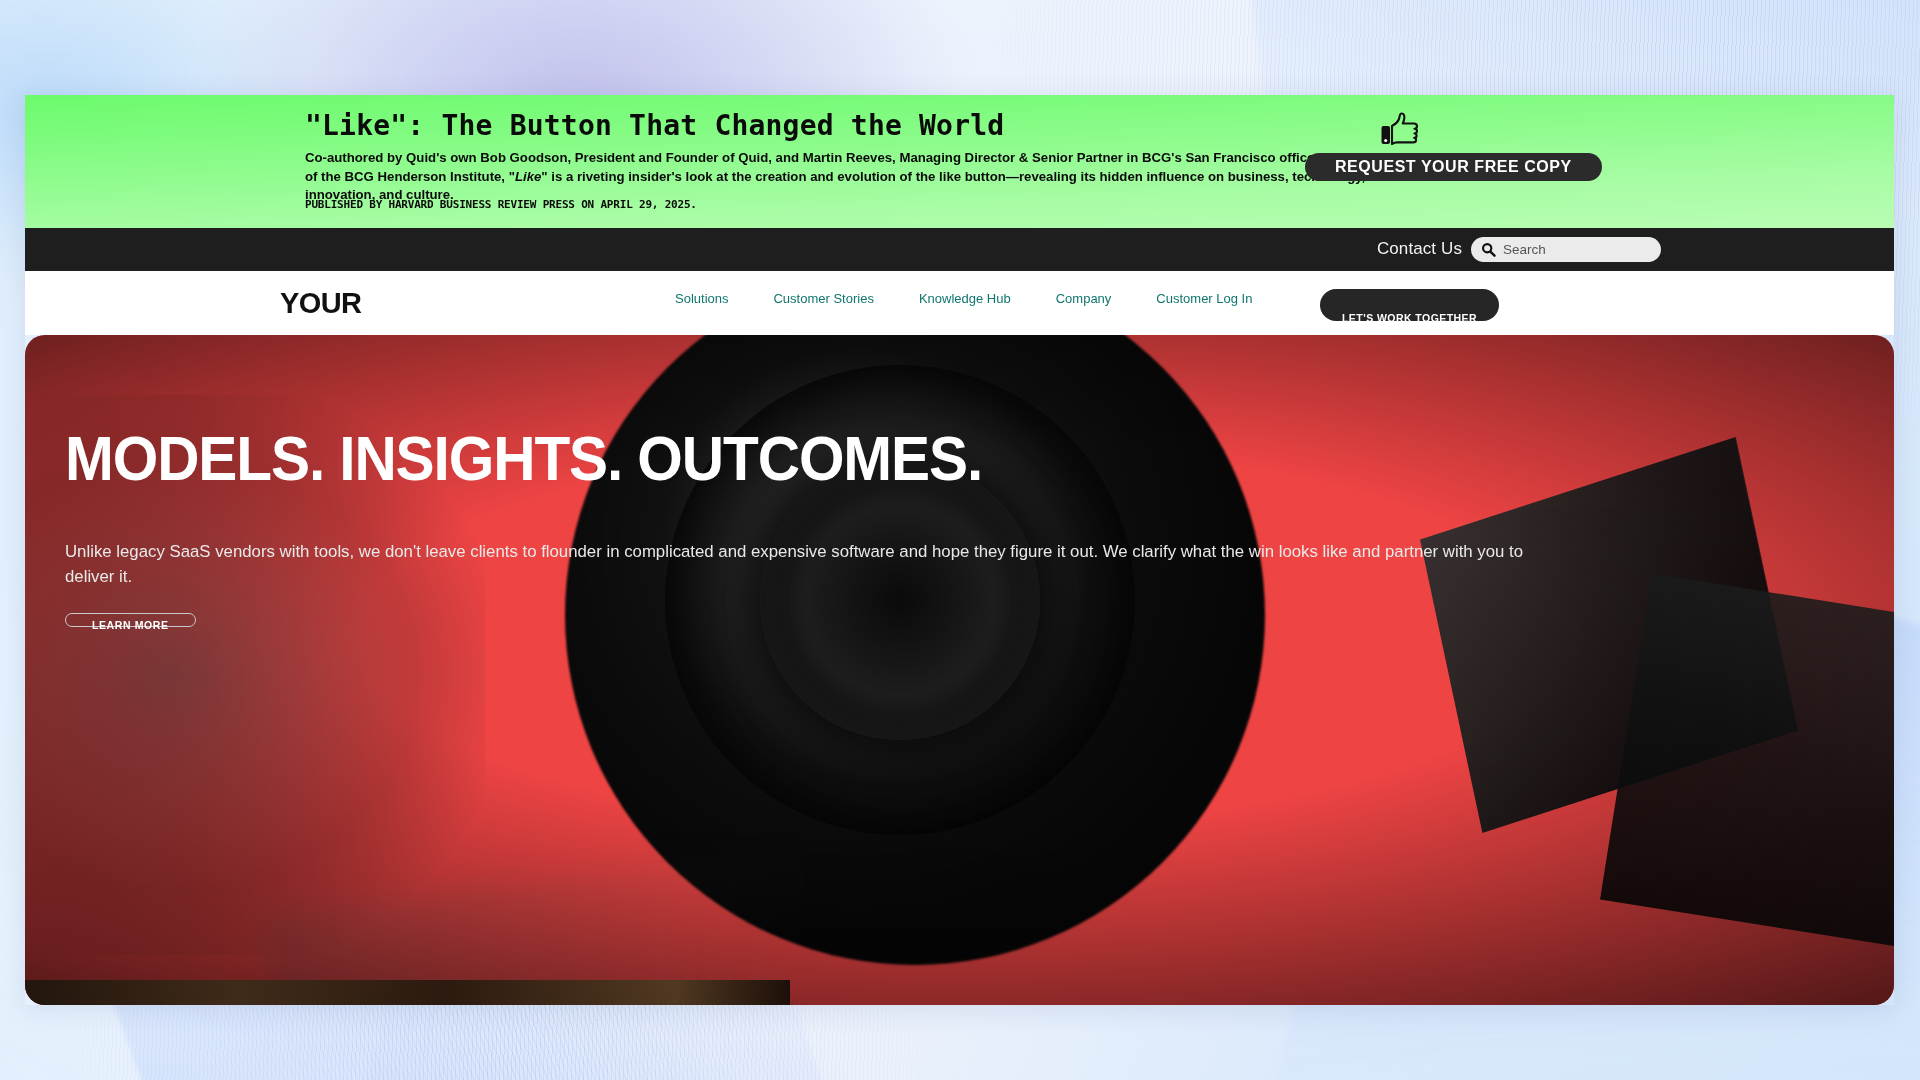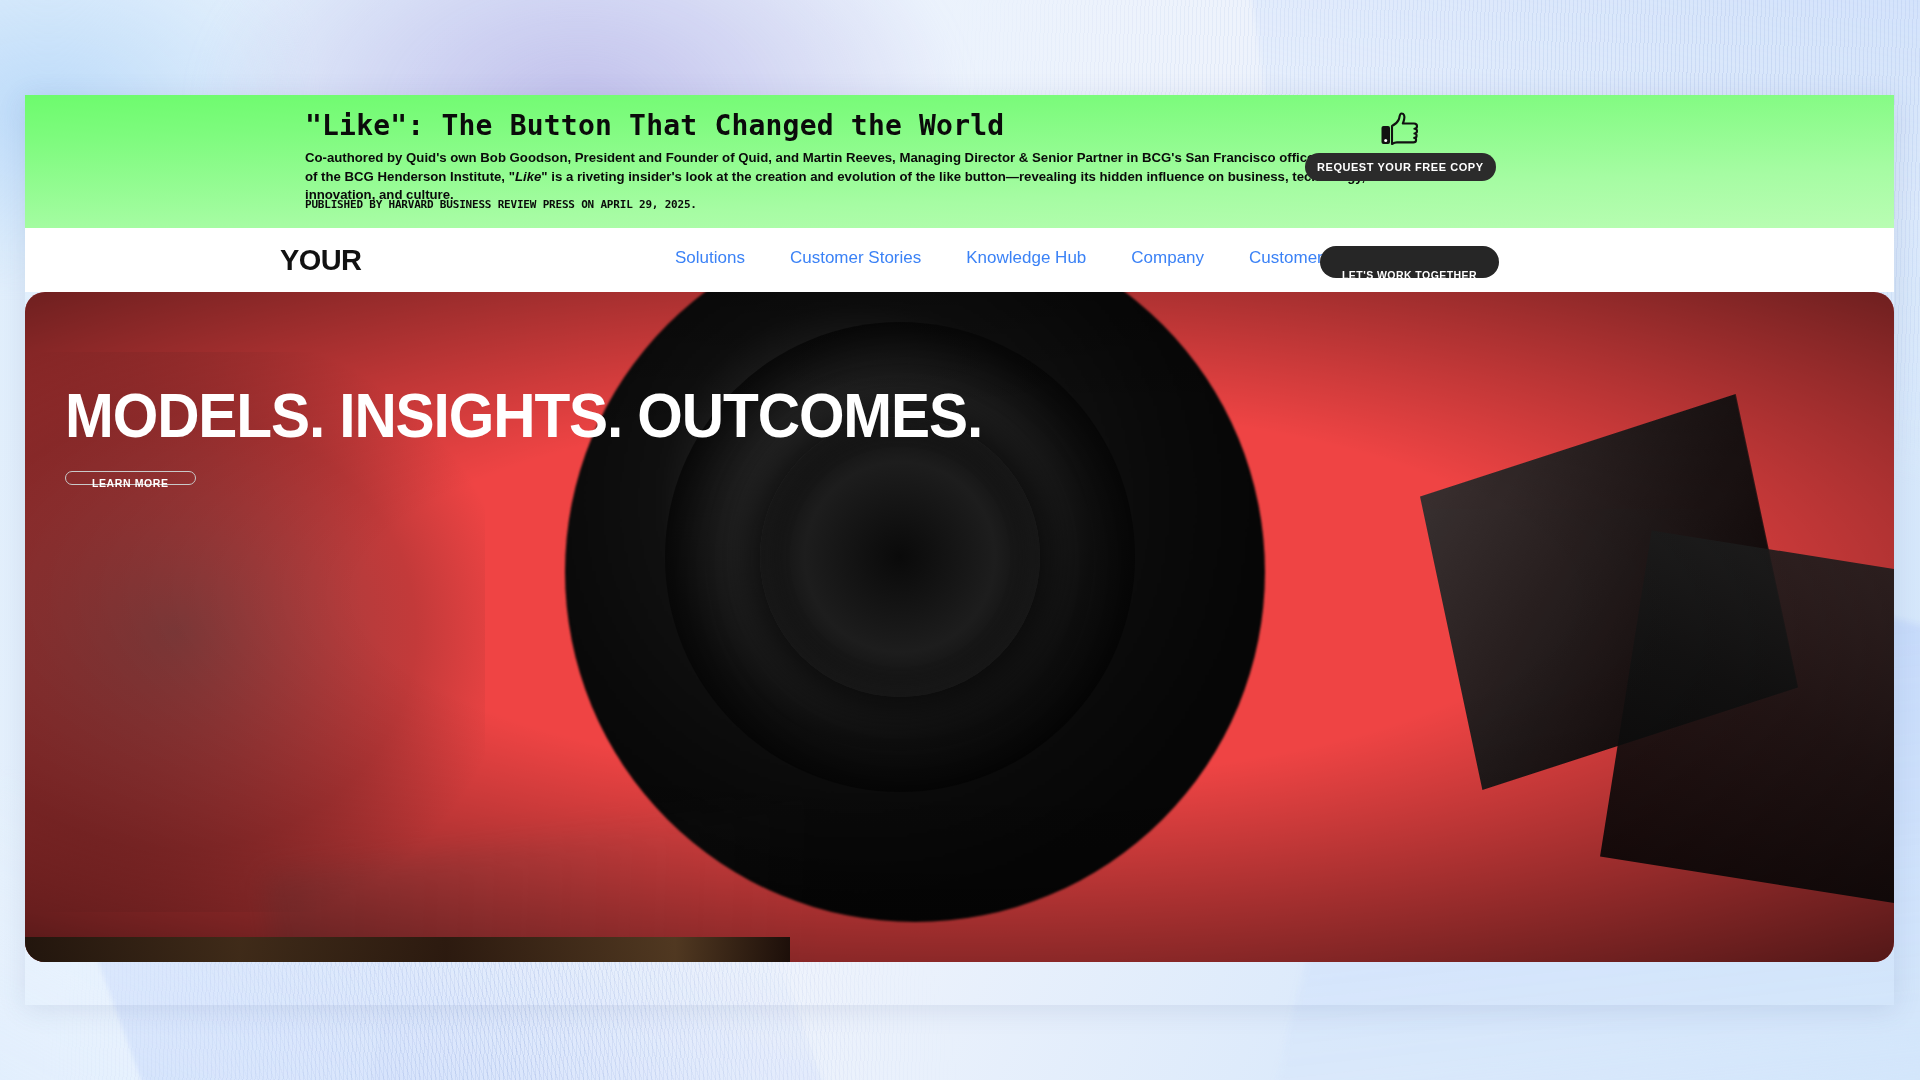--- a/index.html
+++ b/index.html
@@ -95,23 +95,23 @@
     position:absolute; left:280px; top:103px;
     font-family:"DejaVu Sans Mono", monospace;
     font-size:11px; font-weight:700; color:#0b0b0b; letter-spacing:-.2px;
   }
   #thumb-icon {
     position:absolute; left:1355px; top:17px; width:40px; height:34px;
   }
   #promo-cta {
     position:absolute; left:1280px; top:58px;
     background:#2b2b2b; color:#ffffff; border:none; cursor:pointer;
-    border-radius:999px; padding:0 12px; height:28px; line-height:28px;
-    font-family:"Liberation Sans", sans-serif;
-    font-size:11px; font-weight:700; letter-spacing:.55px; white-space:nowrap;
+    border-radius:999px; padding:0 30px; height:28px; line-height:28px;
+    font-family:"Liberation Sans", sans-serif;
+    font-size:16px; font-weight:700; letter-spacing:.55px; white-space:nowrap;
   }
 
   
   #utility-bar {
     position:relative; height:43px; background:#1e1e1e; width:100%;
   }
   #contact-us {
     position:absolute; right:432px; top:11px;
     color:#f2f2f2; font-size:17px; font-weight:400; letter-spacing:.1px;
     cursor:pointer; text-decoration:none;
@@ -136,21 +136,21 @@
   #logo {
     position:absolute; left:255px; top:16px;
     font-family:"Liberation Sans", sans-serif;
     font-size:29px; font-weight:700; color:#111; letter-spacing:-.6px;
   }
   #nav-links {
     position:absolute; left:650px; top:20px;
     display:flex; align-items:center; gap:45px;
   }
   .nav-link {
-    font-size:17px; color:#3b82f6; text-decoration:none; white-space:nowrap;
+    font-size:13px; color:#0f766e; text-decoration:none; white-space:nowrap;
     cursor:pointer;
   }
   #nav-cta {
     position:absolute; left:1295px; top:18px;
     background:#262626; color:#fff; border:none; cursor:pointer;
     border-radius:999px; height:26px; line-height:26px; padding:16px 22px;
     font-size:10.5px; font-weight:700; letter-spacing:.45px; white-space:nowrap;
   }
 
   
@@ -263,20 +263,32 @@
           <rect x="1.5" y="14" width="8.5" height="18" rx="2" fill="#111"></rect>
           <circle cx="5.7" cy="28.5" r="1.5" fill="#fff"></circle>
           <path d="M12 32 L12 14 C12 14 17 11.5 18.8 7.5 C20 4.8 19.2 1.5 21.6 1.5 C24 1.5 24.8 4 24.2 7 C23.8 9.2 22.8 11.5 22.8 11.5 L34 11.5 C36 11.5 37 12.8 37 14.2 C37 15.6 36 16.7 34.4 16.7 C36 16.7 37 17.8 37 19.1 C37 20.4 36 21.5 34.4 21.5 C35.8 21.5 36.6 22.5 36.6 23.7 C36.6 24.9 35.7 25.9 34.2 25.9 C35.4 25.9 36.1 26.8 36.1 27.9 C36.1 29.3 35 30.4 33.2 30.4 L17 30.4 C14.6 30.4 12 32 12 32 Z" fill="none" stroke="#111" stroke-width="2.1" stroke-linejoin="round"></path>
         </svg>
       </span>
 
       <button id="promo-cta">REQUEST YOUR FREE COPY</button>
     </div>
   </section>
 
+  <section id="utility-bar">
+    <a id="contact-us" href="#">Contact Us</a>
+    <div id="search-box">
+      <span id="search-icon">
+        <svg viewBox="0 0 16 16" width="15" height="15" aria-hidden="true">
+          <circle cx="6.6" cy="6.6" r="4.4" fill="none" stroke="#111" stroke-width="2.3"></circle>
+          <line x1="10" y1="10.2" x2="14.4" y2="14.6" stroke="#111" stroke-width="2.6" stroke-linecap="round"></line>
+        </svg>
+      </span>
+      <input id="search-input" type="text" placeholder="Search" style="">
+    </div>
+  </section>
 
   <section id="main-nav">
     <div id="logo">YOUR</div>
     <nav id="nav-links">
       <a class="nav-link" href="#">Solutions</a>
       <a class="nav-link" href="#">Customer Stories</a>
       <a class="nav-link" href="#">Knowledge Hub</a>
       <a class="nav-link" href="#">Company</a>
       <a class="nav-link" href="#">Customer Log In</a>
     </nav>
@@ -290,17 +302,18 @@
       <div class="hero-ring-b"></div>
       <div class="hero-ring-c"></div>
       <div class="hero-cube"></div>
       <div class="hero-cube2"></div>
       <div class="hero-streak"></div>
       <div class="hero-vignette"></div>
       <div class="hero-strip"></div>
     </div>
     <div id="hero-content">
       <h1 id="hero-title">MODELS. INSIGHTS. OUTCOMES.</h1>
+      <p id="hero-body">Unlike legacy SaaS vendors with tools, we don't leave clients to flounder in complicated and expensive software and hope they figure it out.  We clarify what the win looks like and partner with you to deliver it.</p>
       <button id="hero-learn">LEARN MORE</button>
     </div>
   </section>
 
 </div>
 
 </body></html>

